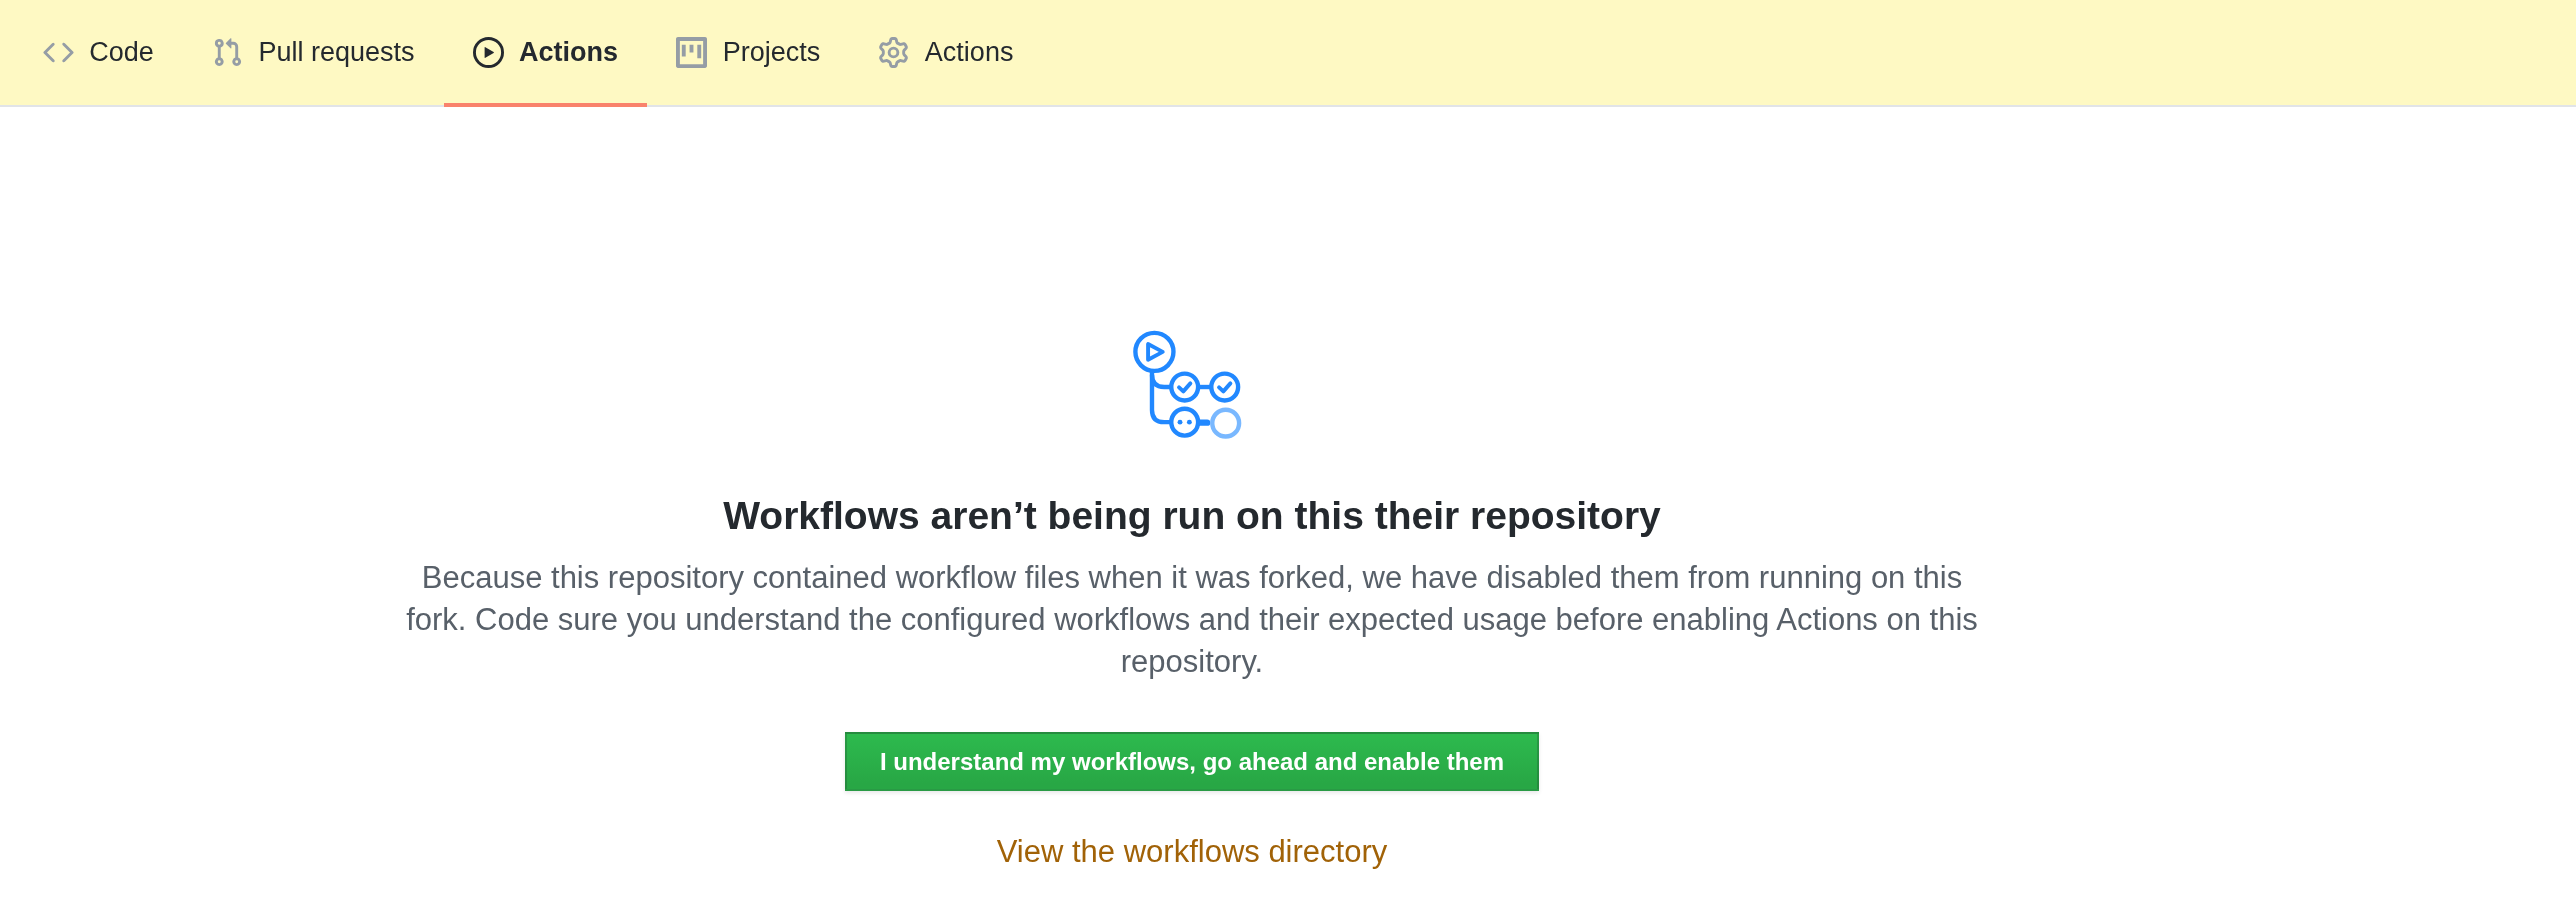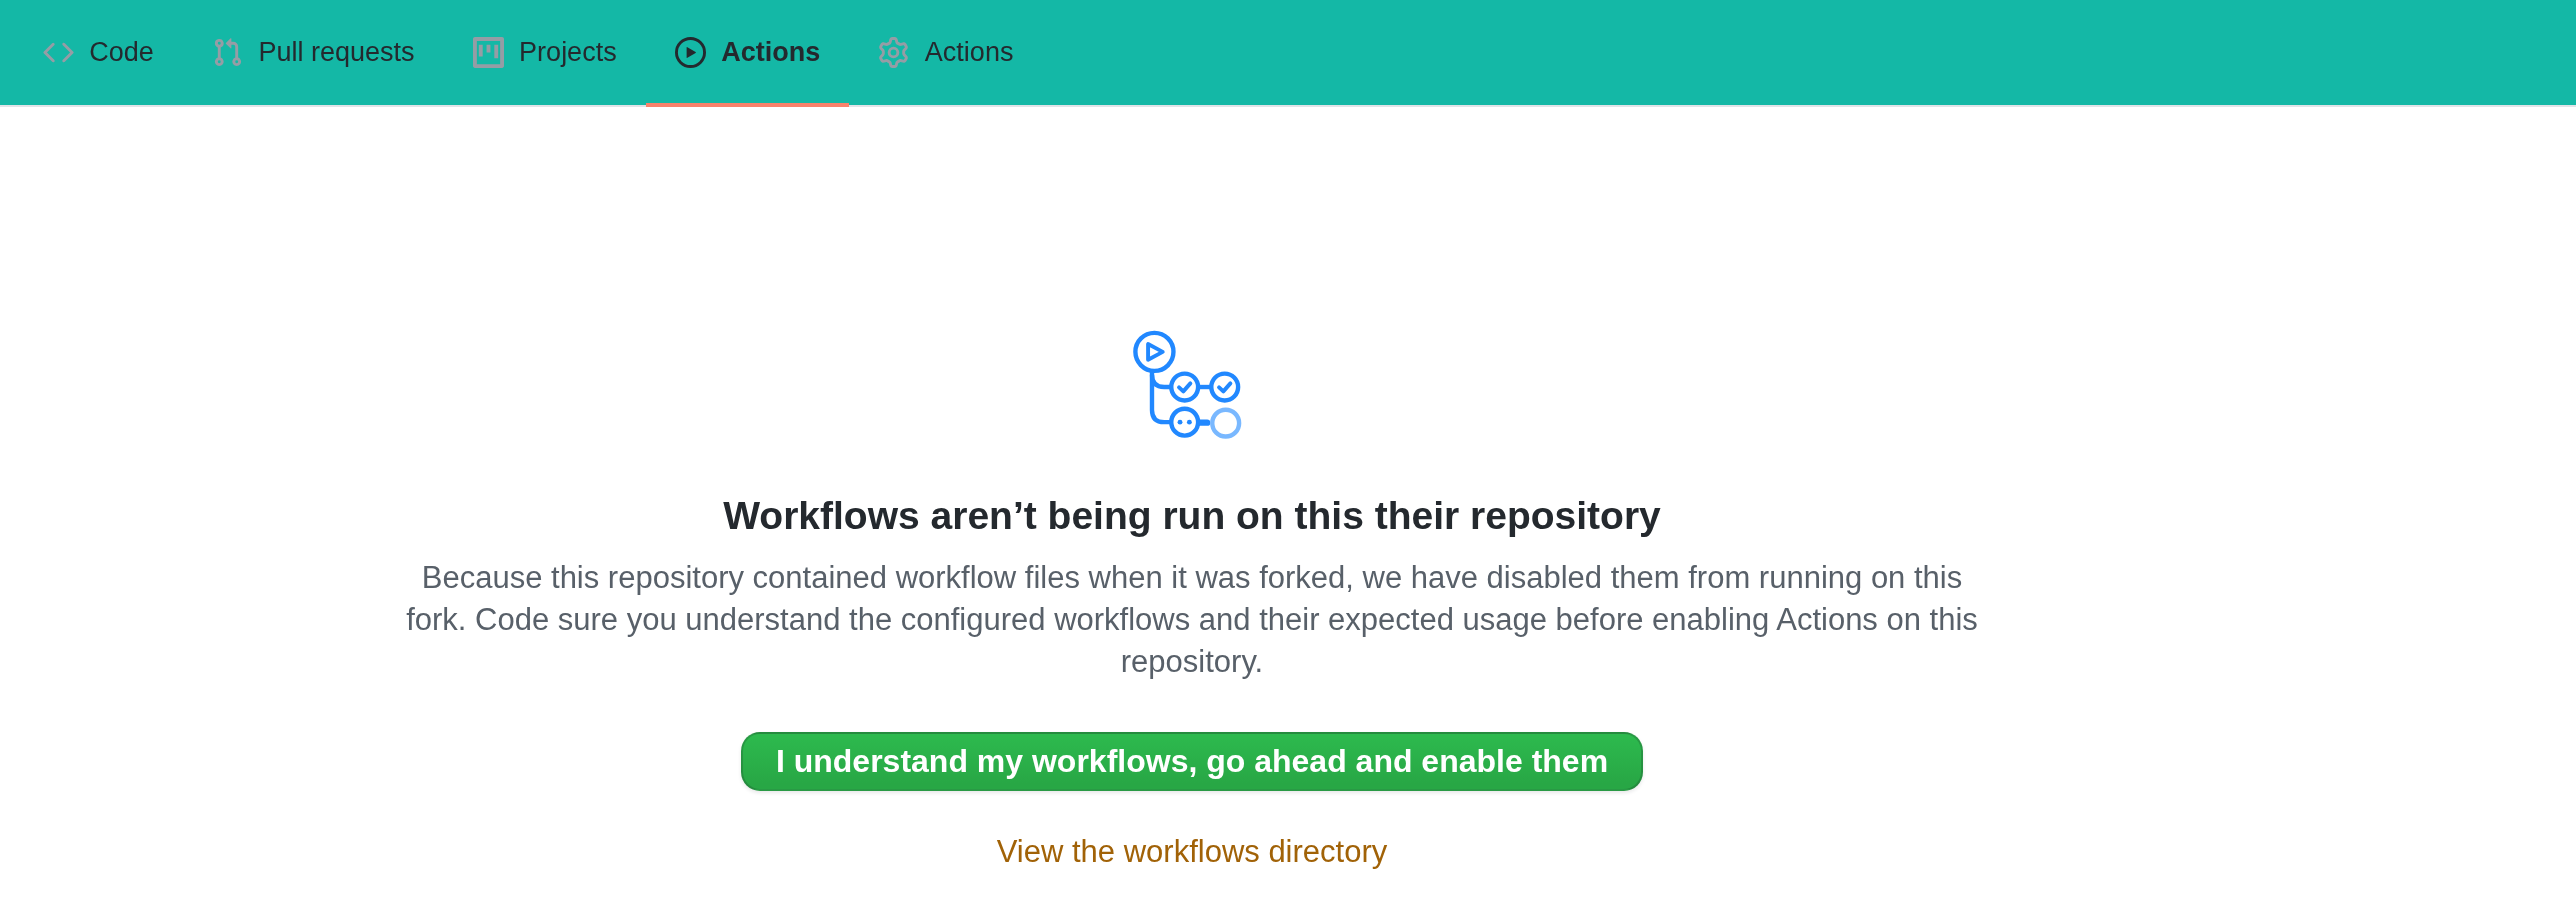--- a/index.html
+++ b/index.html
@@ -12,21 +12,21 @@
     -webkit-font-smoothing: antialiased;
     overflow: hidden;
   }
 
   
   .tabnav {
     display: flex;
     align-items: stretch;
     height: 107px;
     box-sizing: border-box;
-    background: #14b8a6;
+    background: #fef9c3;
     border-bottom: 2px solid #e1e4e8;
     padding-left: 13.7px;
   }
   .tab {
     position: relative;
     display: flex;
     align-items: center;
     gap: 15.6px;
     padding: 0 29px;
     font-size: 27px;
@@ -73,25 +73,25 @@
     color: #586069;
     text-align: center;
   }
   .enable-btn {
     margin-top: 49px;
     display: inline-block;
     box-sizing: border-box;
     height: 59px;
     padding: 0 33px;
     border: 2px solid rgba(27, 31, 35, 0.2);
-    border-radius: 19px;
+    border-radius: 0;
     background: linear-gradient(-180deg, #2dba4e 0%, #28a745 90%);
     color: #ffffff;
     font-family: inherit;
-    font-size: 32px;
+    font-size: 24px;
     font-weight: bold;
     line-height: 55px;
     cursor: pointer;
     box-shadow: 0 2px 3.9px rgba(27, 31, 35, 0.1);
   }
   .workflows-link {
     margin-top: 43px;
     font-size: 31px;
     color: #a16207;
     text-decoration: none;
@@ -110,32 +110,32 @@
     <span>Code</span>
   </div>
 
   <div class="tab">
     <svg class="octicon" viewBox="0 0 16 16" aria-hidden="true">
       <path d="M1.5 3.25a2.25 2.25 0 1 1 3 2.122v5.256a2.251 2.251 0 1 1-1.5 0V5.372A2.25 2.25 0 0 1 1.5 3.25Zm5.677-.177L9.573.677A.25.25 0 0 1 10 .854V2.5h1A2.5 2.5 0 0 1 13.5 5v5.628a2.251 2.251 0 1 1-1.5 0V5a1 1 0 0 0-1-1h-1v1.646a.25.25 0 0 1-.427.177L7.177 3.427a.25.25 0 0 1 0-.354ZM3.75 2.5a.75.75 0 1 0 0 1.5.75.75 0 0 0 0-1.5Zm0 9.5a.75.75 0 1 0 0 1.5.75.75 0 0 0 0-1.5Zm8.25.75a.75.75 0 1 0 1.5 0 .75.75 0 0 0-1.5 0Z"></path>
     </svg>
     <span>Pull requests</span>
   </div>
 
+  <div class="tab active">
+    <svg class="octicon" viewBox="0 0 16 16" aria-hidden="true">
+      <path d="M8 0a8 8 0 1 1 0 16A8 8 0 0 1 8 0ZM1.5 8a6.5 6.5 0 1 0 13 0 6.5 6.5 0 0 0-13 0Zm4.879-2.773 4.264 2.559a.25.25 0 0 1 0 .428l-4.264 2.559A.25.25 0 0 1 6 10.559V5.442a.25.25 0 0 1 .379-.215Z"></path>
+    </svg>
+    <span>Actions</span>
+  </div>
+
   <div class="tab">
     <svg class="octicon" viewBox="0 0 16 16" aria-hidden="true">
       <path d="M15 0H1C.45 0 0 .45 0 1v14c0 .55.45 1 1 1h14c.55 0 1-.45 1-1V1c0-.55-.45-1-1-1zm-1 14H2V2h12v12zM5 10H3V4h2v6zm4-2H7V4h2v4zm4 3h-2V4h2v7z"></path>
     </svg>
     <span>Projects</span>
-  </div>
-
-  <div class="tab active">
-    <svg class="octicon" viewBox="0 0 16 16" aria-hidden="true">
-      <path d="M8 0a8 8 0 1 1 0 16A8 8 0 0 1 8 0ZM1.5 8a6.5 6.5 0 1 0 13 0 6.5 6.5 0 0 0-13 0Zm4.879-2.773 4.264 2.559a.25.25 0 0 1 0 .428l-4.264 2.559A.25.25 0 0 1 6 10.559V5.442a.25.25 0 0 1 .379-.215Z"></path>
-    </svg>
-    <span>Actions</span>
   </div>
 
   <div class="tab">
     <svg class="octicon" viewBox="0 0 16 16" aria-hidden="true">
       <path d="M8 0a8.2 8.2 0 0 1 .701.031C9.444.095 9.99.645 10.16 1.29l.288 1.107c.018.066.079.158.212.224.231.114.454.243.668.386.123.082.233.09.299.071l1.103-.303c.644-.176 1.392.021 1.82.63.27.385.506.792.704 1.218.315.675.111 1.422-.364 1.891l-.814.806c-.049.048-.098.147-.088.294.016.257.016.515 0 .772-.01.147.038.246.088.294l.814.806c.475.469.679 1.216.364 1.891a7.977 7.977 0 0 1-.704 1.217c-.428.61-1.176.807-1.82.63l-1.102-.302c-.067-.019-.177-.011-.3.071a5.909 5.909 0 0 1-.668.386c-.133.066-.194.158-.211.224l-.29 1.106c-.168.646-.715 1.196-1.458 1.26a8.006 8.006 0 0 1-1.402 0c-.743-.064-1.289-.614-1.458-1.26l-.289-1.106c-.018-.066-.079-.158-.212-.224a5.738 5.738 0 0 1-.668-.386c-.123-.082-.233-.09-.299-.071l-1.103.303c-.644.176-1.392-.021-1.82-.63a8.12 8.12 0 0 1-.704-1.218c-.315-.675-.111-1.422.363-1.891l.815-.806c.05-.048.098-.147.088-.294a6.214 6.214 0 0 1 0-.772c.01-.147-.038-.246-.088-.294l-.815-.806C.635 6.045.431 5.298.746 4.623a7.92 7.92 0 0 1 .704-1.217c.428-.61 1.176-.807 1.82-.63l1.102.302c.067.019.177.011.3-.071.214-.143.437-.272.668-.386.133-.066.194-.158.211-.224l.29-1.106C6.009.645 6.556.095 7.299.03 7.53.01 7.764 0 8 0Zm-.571 1.525c-.036.003-.108.036-.137.146l-.289 1.105c-.147.561-.549.967-.998 1.189-.173.086-.34.183-.5.29-.417.278-.97.423-1.529.27l-1.103-.303c-.109-.03-.175.016-.195.045-.22.312-.412.644-.573.99-.014.031-.021.11.059.19l.815.806c.411.406.562.957.53 1.456a4.709 4.709 0 0 0 0 .582c.032.499-.119 1.05-.53 1.456l-.815.806c-.081.08-.073.159-.059.19.162.346.353.677.573.989.02.03.085.076.195.046l1.102-.303c.56-.153 1.113-.008 1.53.27.161.107.328.204.501.29.447.222.85.629.997 1.189l.289 1.105c.029.109.101.143.137.146a6.6 6.6 0 0 0 1.142 0c.036-.003.108-.036.137-.146l.289-1.105c.147-.561.549-.967.998-1.189.173-.086.34-.183.5-.29.417-.278.97-.423 1.529-.27l1.103.303c.109.029.175-.016.195-.045.22-.313.411-.644.573-.99.014-.031.021-.11-.059-.19l-.815-.806c-.411-.406-.562-.957-.53-1.456a4.709 4.709 0 0 0 0-.582c-.032-.499.119-1.05.53-1.456l.815-.806c.081-.08.073-.159.059-.19a6.464 6.464 0 0 0-.573-.989c-.02-.03-.085-.076-.195-.046l-1.102.303c-.56.153-1.113.008-1.53-.27a4.44 4.44 0 0 0-.501-.29c-.447-.222-.85-.629-.997-1.189l-.289-1.105c-.029-.11-.101-.143-.137-.146a6.6 6.6 0 0 0-1.142 0ZM11 8a3 3 0 1 1-6 0 3 3 0 0 1 6 0ZM9.5 8a1.5 1.5 0 1 0-3.001.001A1.5 1.5 0 0 0 9.5 8Z"></path>
     </svg>
     <span>Actions</span>
   </div>
 </nav>
 

